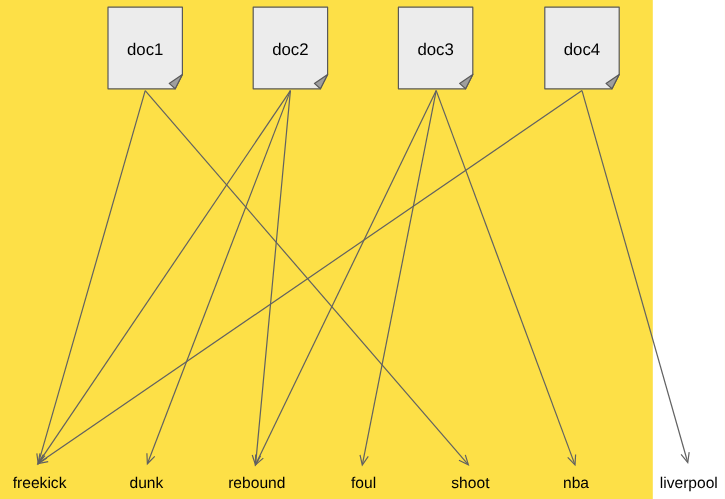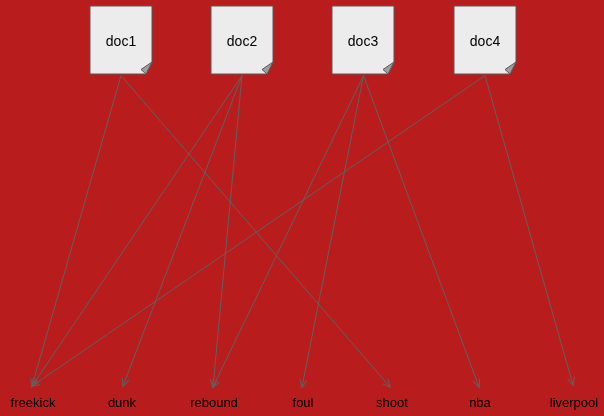--- a/index.html
+++ b/index.html
@@ -6,23 +6,23 @@
     margin: 0;
     padding: 0;
     background: #ffffff;
     width: 604px;
     height: 416px;
     overflow: hidden;
     font-family: "Liberation Sans", sans-serif;
   }
   .canvas {
     position: relative;
-    width: 604px;
+    width: 544px;
     height: 416px;
-    background: #b91c1c;
+    background: #fde047;
   }
   svg { display: block; }
   .doc-label {
     font-family: "Liberation Sans", sans-serif;
     font-size: 14px;
     fill: #000000;
     text-anchor: middle;
   }
   .word-label {
     font-family: "Liberation Sans", sans-serif;

